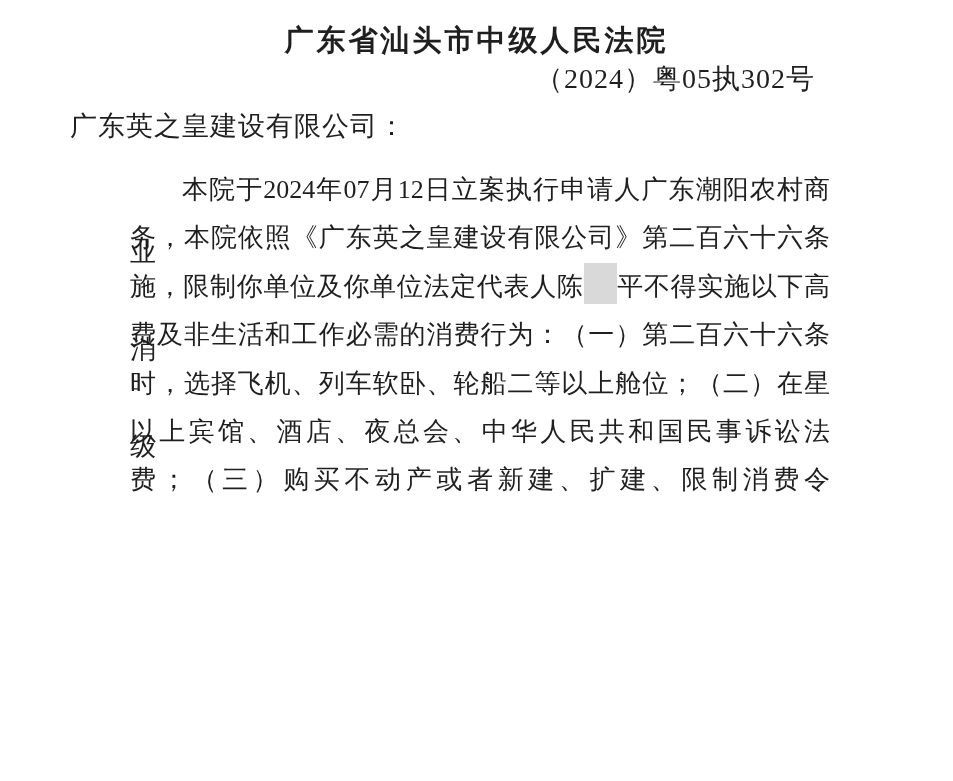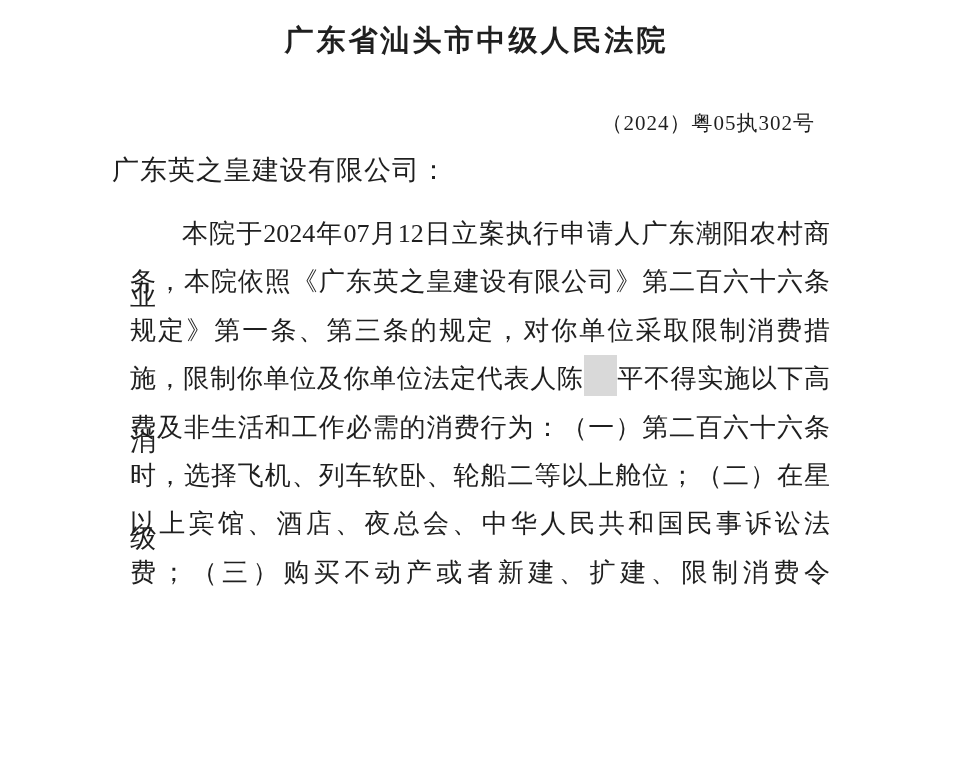--- a/index.html
+++ b/index.html
@@ -20,30 +20,29 @@
     padding-top: 16px;
   }
   .title-line {
     font-size: 29px;
     font-weight: 700;
     line-height: 48px;
     text-align: center;
     letter-spacing: 3px;
   }
   .case-number {
-    margin-top: 44px;
-    font-size: 21px;
+    font-size: 28px;
     line-height: 30px;
     text-align: right;
     padding-right: 138px;
     letter-spacing: 1px;
   }
   .addressee {
     margin-top: 10px;
-    padding-left: 112px;
+    padding-left: 70px;
     font-size: 27px;
     line-height: 44px;
     letter-spacing: 1px;
   }
   .para {
     margin-top: 10px;
     padding: 0 123px 0 130px;
   }
   .line {
     font-size: 26px;
@@ -72,21 +71,20 @@
     <div class="title-line">广东省汕头市中级人民法院</div>
   </div>
 
   <div class="case-number">（2024）粤05执302号</div>
 
   <div class="addressee">广东英之皇建设有限公司：</div>
 
   <div class="para">
     <div class="line indent">本院于2024年07月12日立案执行申请人广东潮阳农村商业</div>
     <div class="line">务，本院依照《广东英之皇建设有限公司》第二百六十六条</div>
-    <div class="line">规定》第一条、第三条的规定，对你单位采取限制消费措</div>
 
     <div class="line"><span>施，限制你单位及你单位法定代表人陈</span><span class="redaction" style="background-color: rgb(217, 217, 217);"></span><span>平不得实施以下高消</span></div>
 
     <div class="line">费及非生活和工作必需的消费行为：（一）第二百六十六条</div>
     <div class="line">时，选择飞机、列车软卧、轮船二等以上舱位；（二）在星级</div>
     <div class="line">以上宾馆、酒店、夜总会、中华人民共和国民事诉讼法</div>
     <div class="line">费；（三）购买不动产或者新建、扩建、限制消费令</div>
   </div>
 
 </div>

